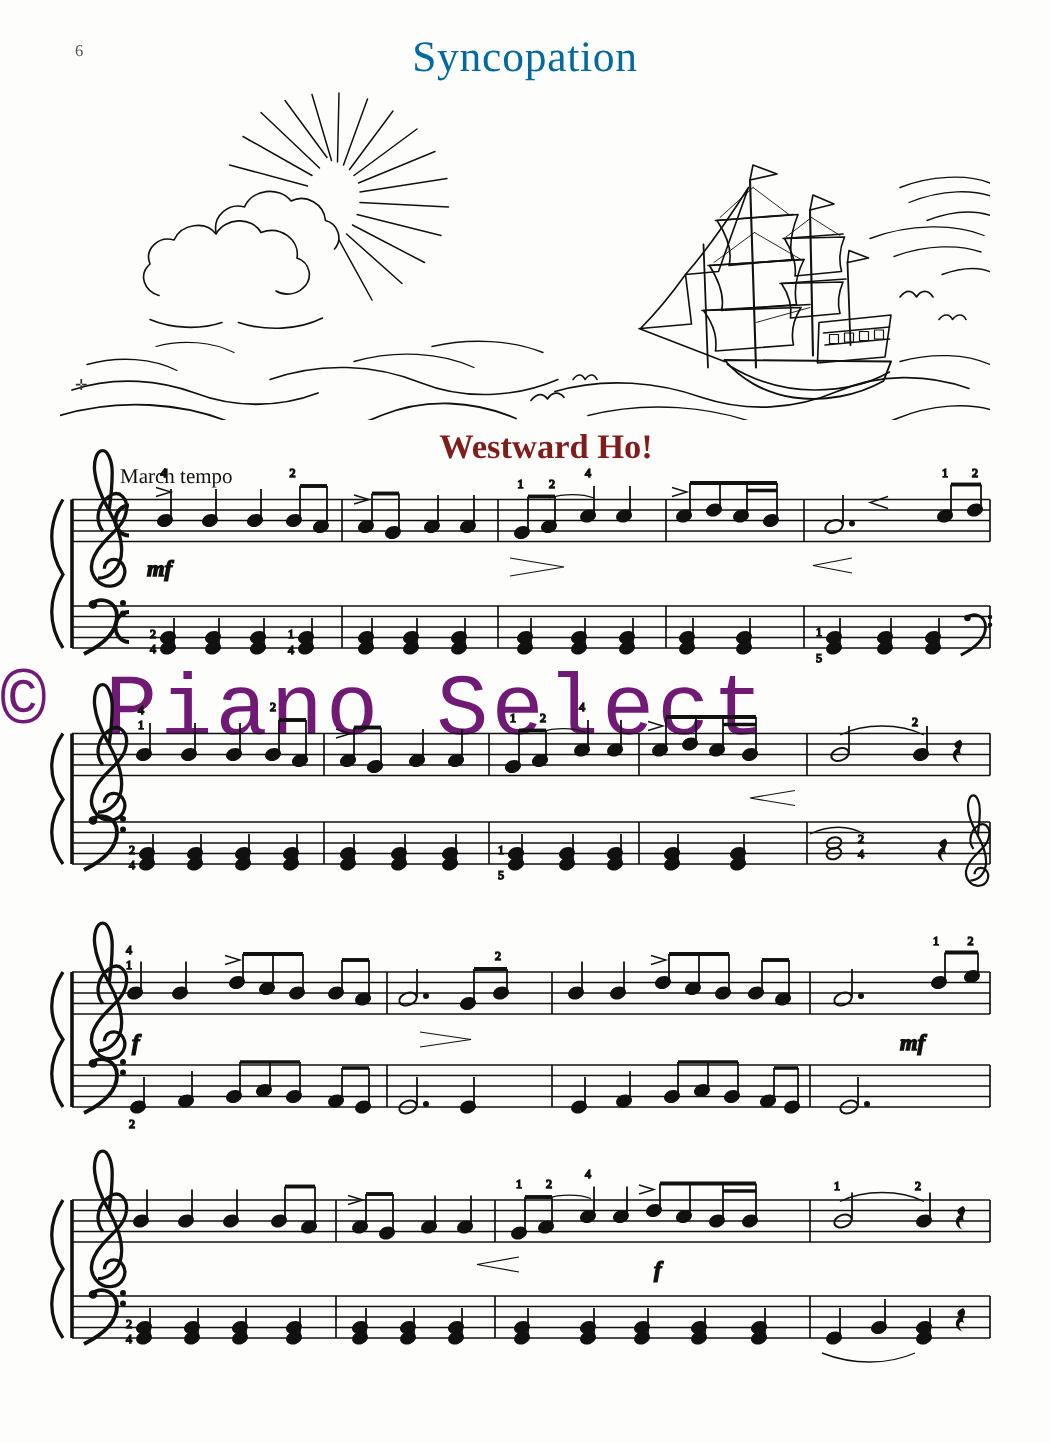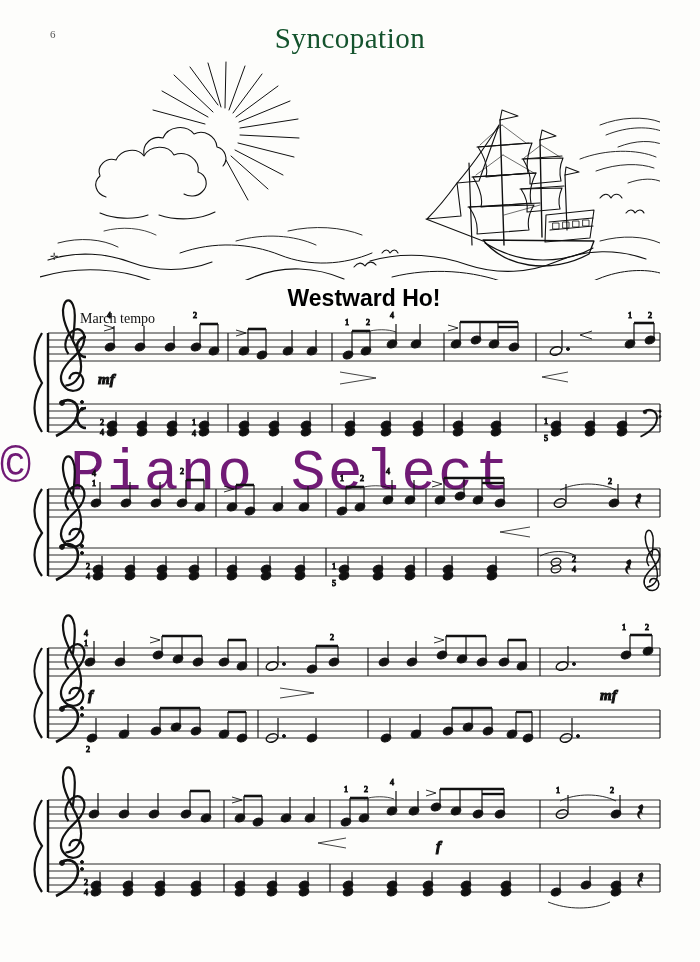--- a/index.html
+++ b/index.html
@@ -27,32 +27,32 @@
   }
   .page-title {
     position: absolute;
     left: 0;
     right: 0;
     top: 22px;
     text-align: center;
     font-size: 29px;
     letter-spacing: 0.5px;
     font-family: "Liberation Serif", serif;
-    color: #14532d;
+    color: #0369a1;
   }
   .subtitle {
     position: absolute;
     left: 0;
     right: 0;
     top: 285px;
     text-align: center;
     font-size: 23px;
     font-weight: bold;
-    font-family: Liberation Sans, sans-serif;
-    color: #000000;
+    font-family: Liberation Serif, serif;
+    color: #7f1d1d;
     margin-left: 28px;
   }
   .tempo {
     position: absolute;
     left: 80px;
     top: 311px;
     font-size: 14px;
     font-family: Liberation Serif, serif;
   }
   

